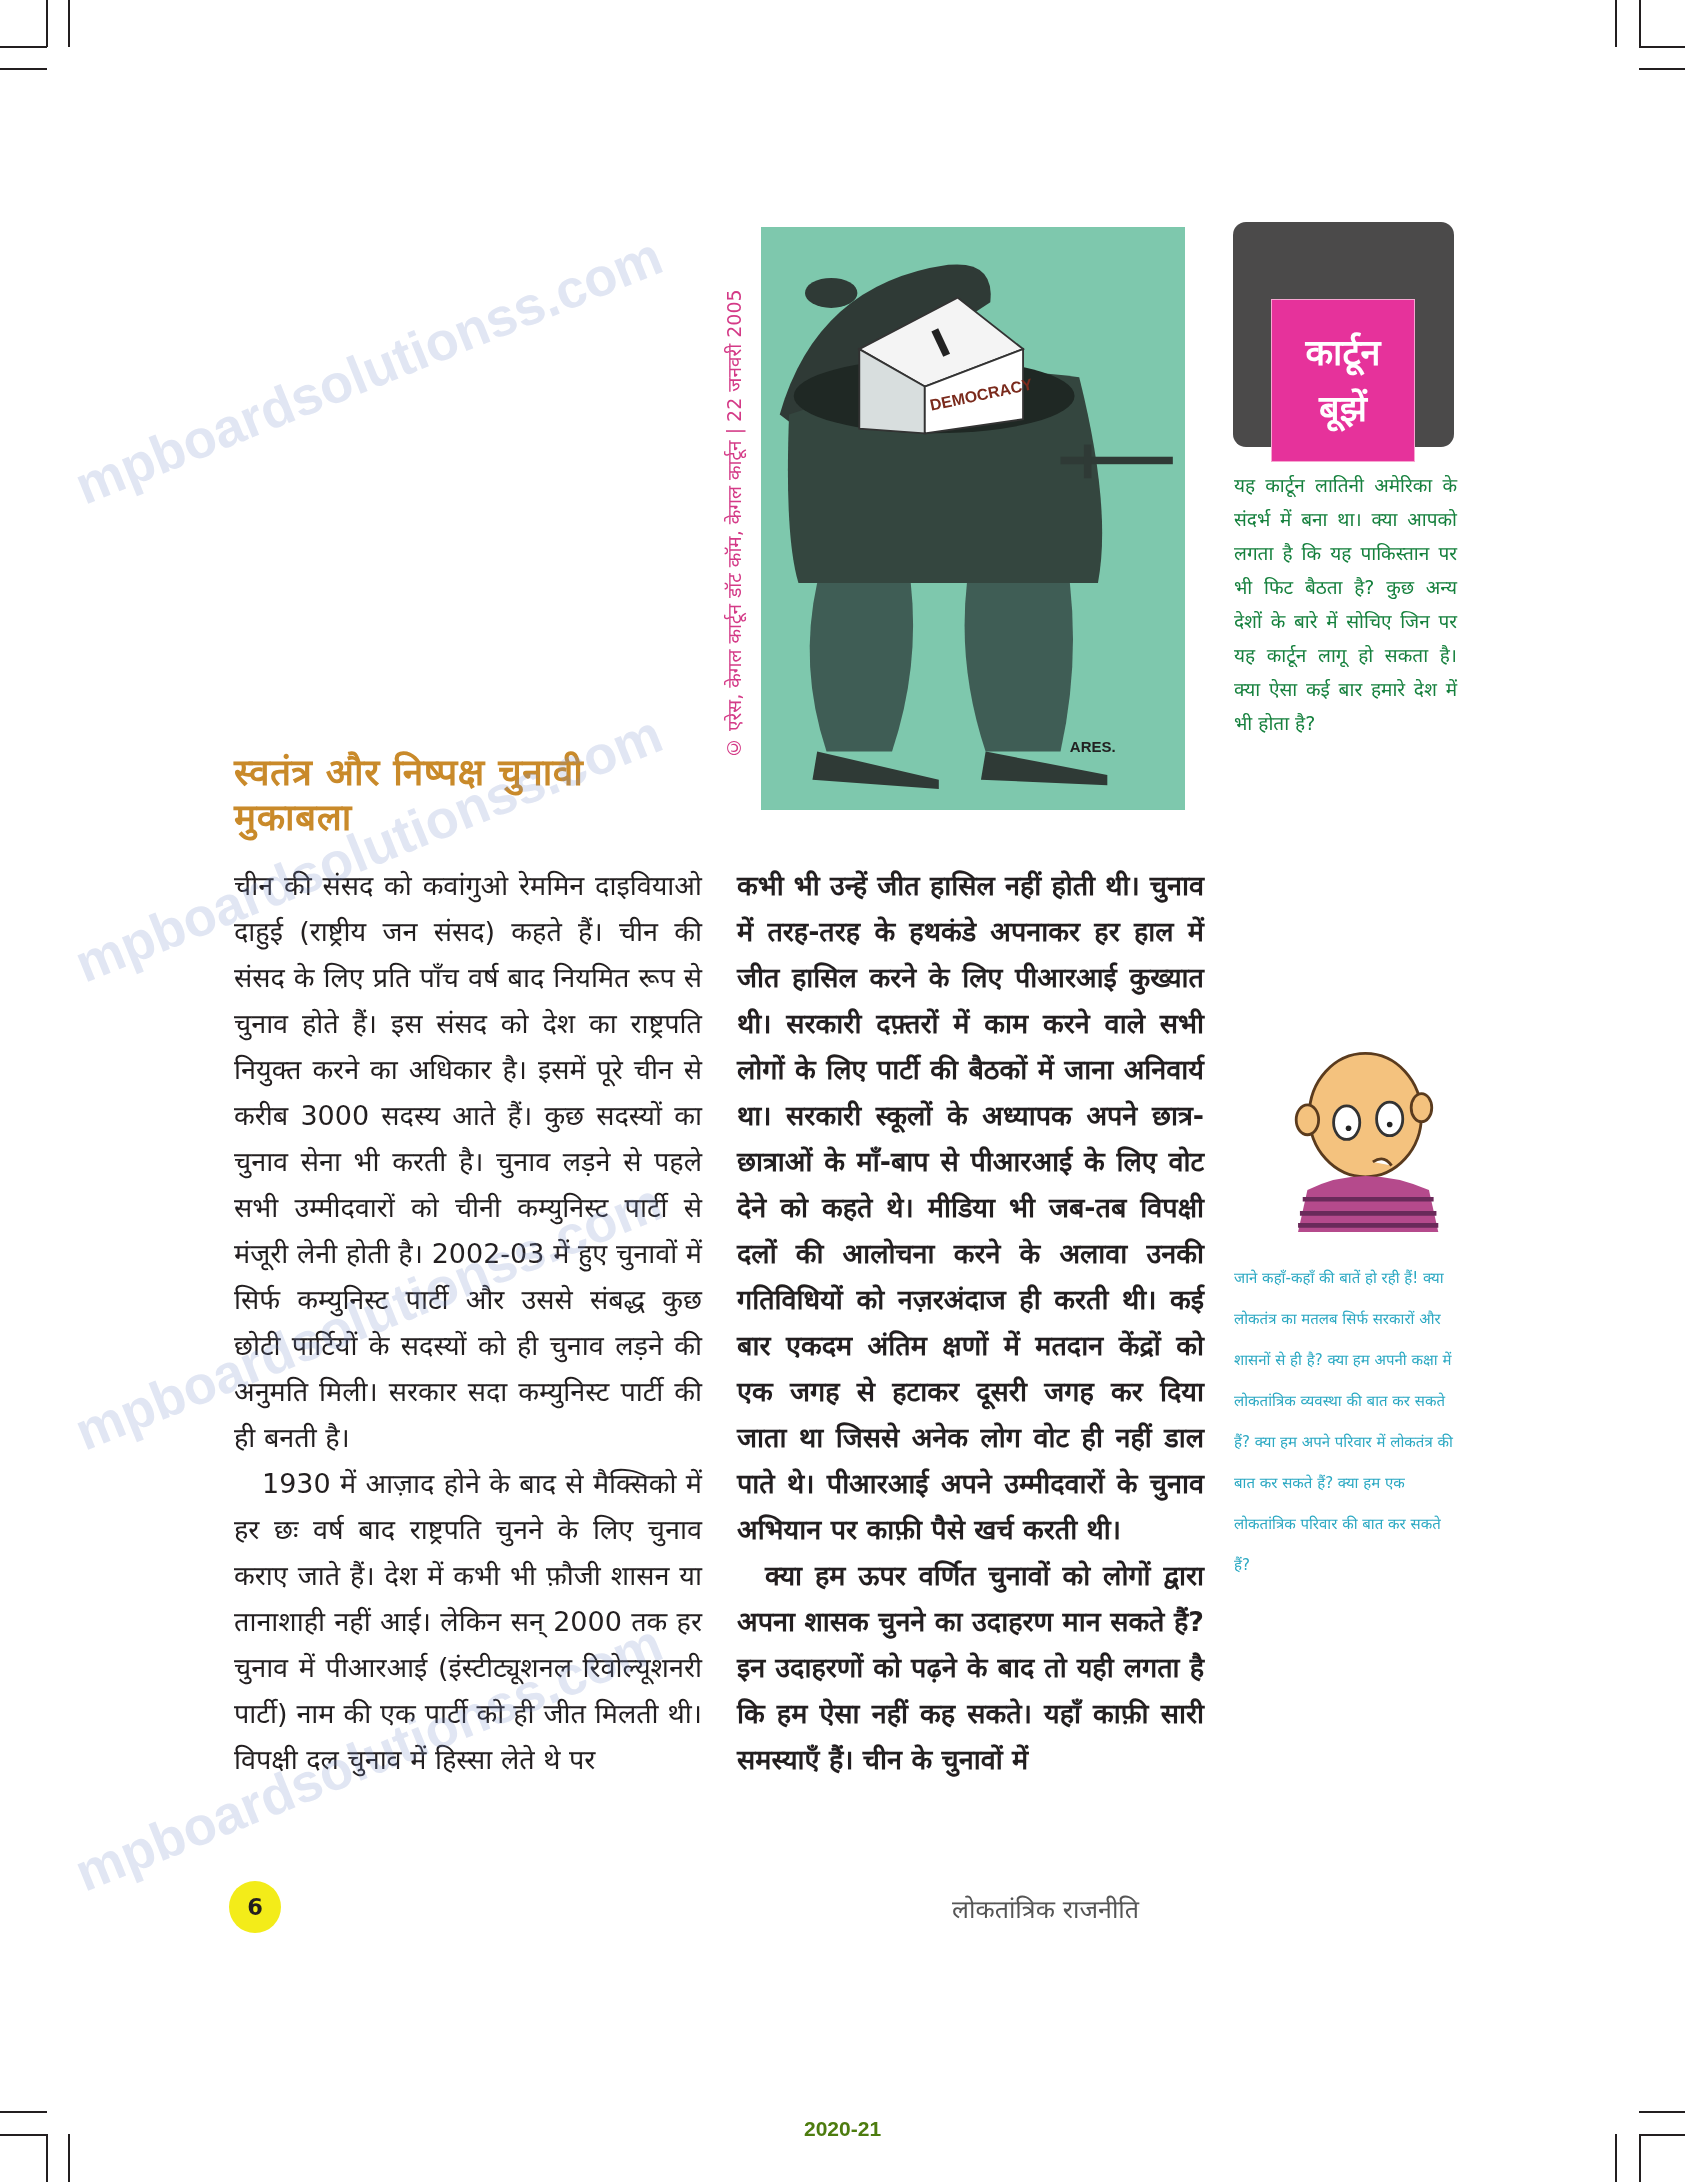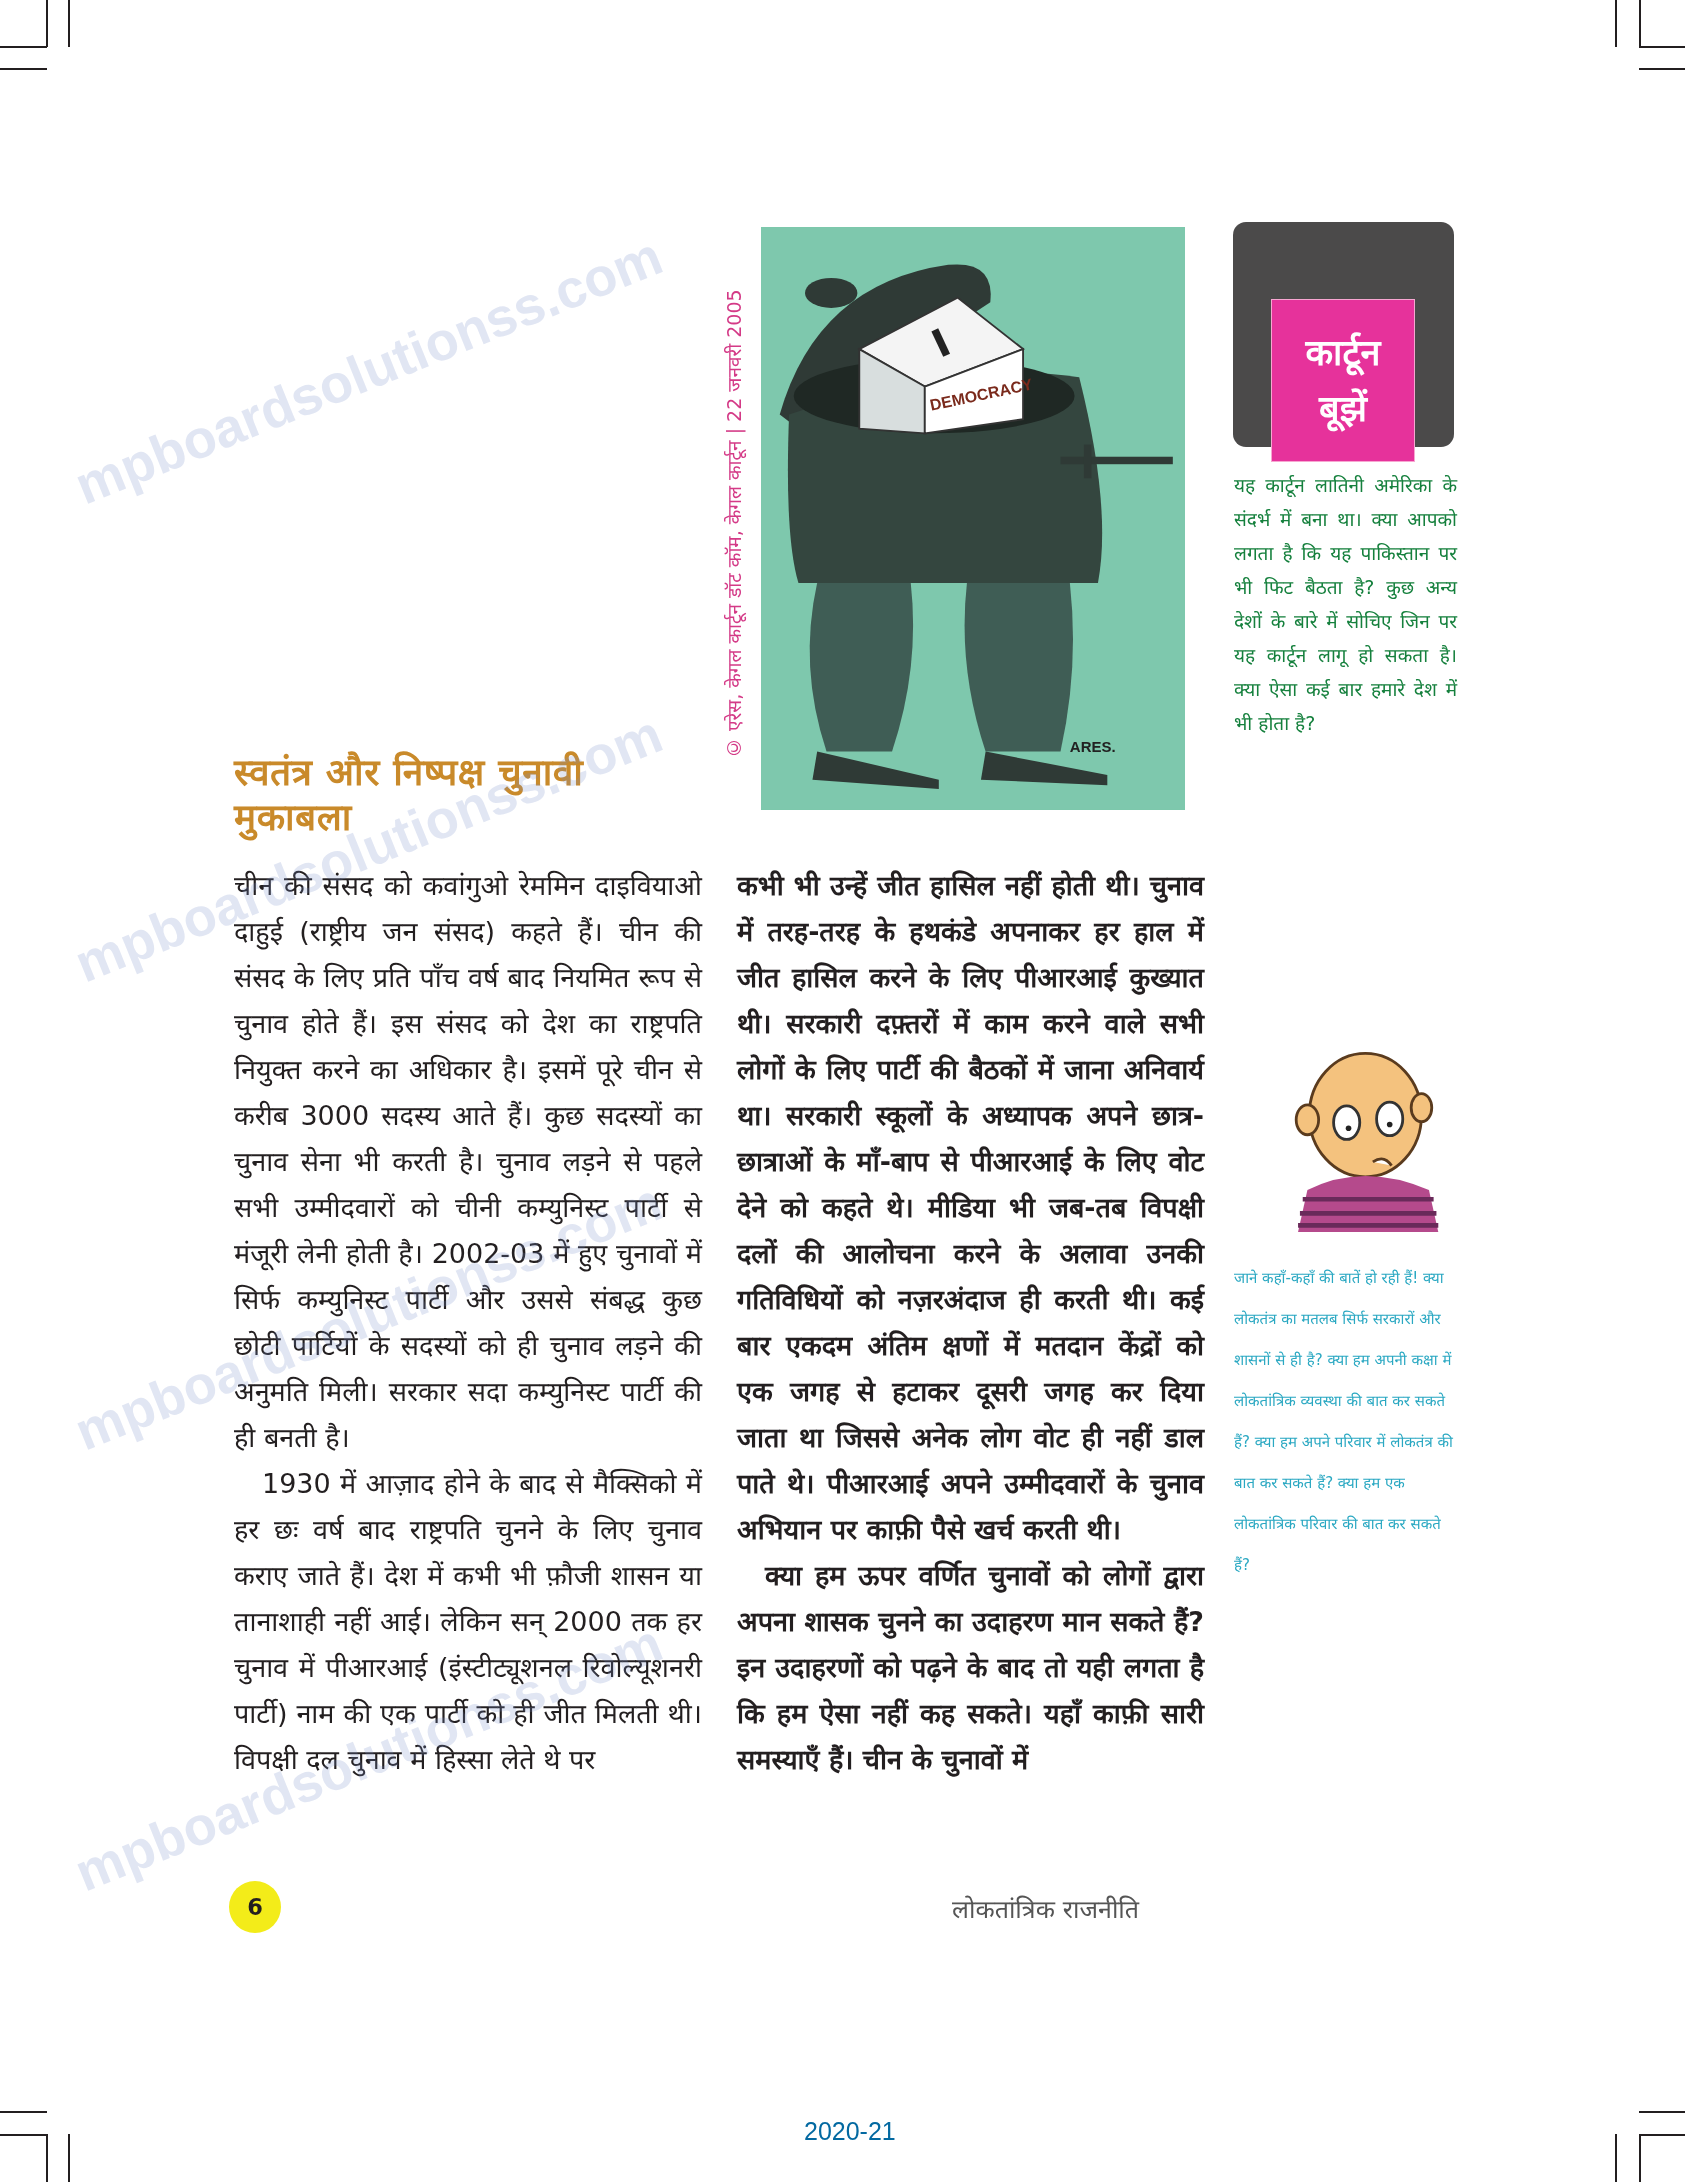--- a/index.html
+++ b/index.html
@@ -20,21 +20,21 @@
   .badge-inner { position: absolute; left: 1271px; top: 255px; width: 142px; height: 161px; background: #e6329b;
                  border: 0.9px solid #f7a6d1; color: #ffffff; font-weight: bold; font-size: 36px; line-height: 56px;
                  display: flex; flex-direction: column; align-items: center; justify-content: center; margin-top: 44px; }
   .side-pink { position: absolute; left: 1234px; top: 468px; width: 223px; font-size: 19px; line-height: 34px;
                color: #15803d; text-align: justify; }
   .side-teal { position: absolute; left: 1234px; top: 1258px; width: 223px; font-size: 15px; line-height: 41px; color: #2aa8c2; }
   .page-num { position: absolute; left: 229px; top: 1881px; width: 52px; height: 52px; border-radius: 50%;
               background: #f3ec19; display: flex; align-items: center; justify-content: center;
               font-weight: bold; font-size: 22.5px; color: #231f20; }
   .running-title { position: absolute; left: 952px; top: 1891px; font-size: 25px; color: #555; text-align: center; }
-  .year { position: absolute; left: 804px; top: 2117px; font-family: "Liberation Sans", sans-serif; font-size: 25px; color: #0369a1; }
+  .year { position: absolute; left: 804px; top: 2117px; font-family: "Liberation Sans", sans-serif; font-size: 21px; color: #4d7c0f; font-weight: bold; }
   .watermark { position: absolute; font-family: "Liberation Sans", sans-serif; font-weight: bold; font-size: 54px;
                color: rgba(120,140,200,0.22); transform: rotate(-22deg); transform-origin: left top; white-space: nowrap; }
 </style>
 </head>
 <body>
 
 <div class="crop" style="left:0;top:46px;width:47px;height:1.9px;"></div>
 <div class="crop" style="left:46px;top:0;width:1.9px;height:47px;"></div>
 <div class="crop" style="left:68px;top:0;width:1.9px;height:47px;"></div>
 <div class="crop" style="left:0;top:68px;width:47px;height:1.9px;"></div>

